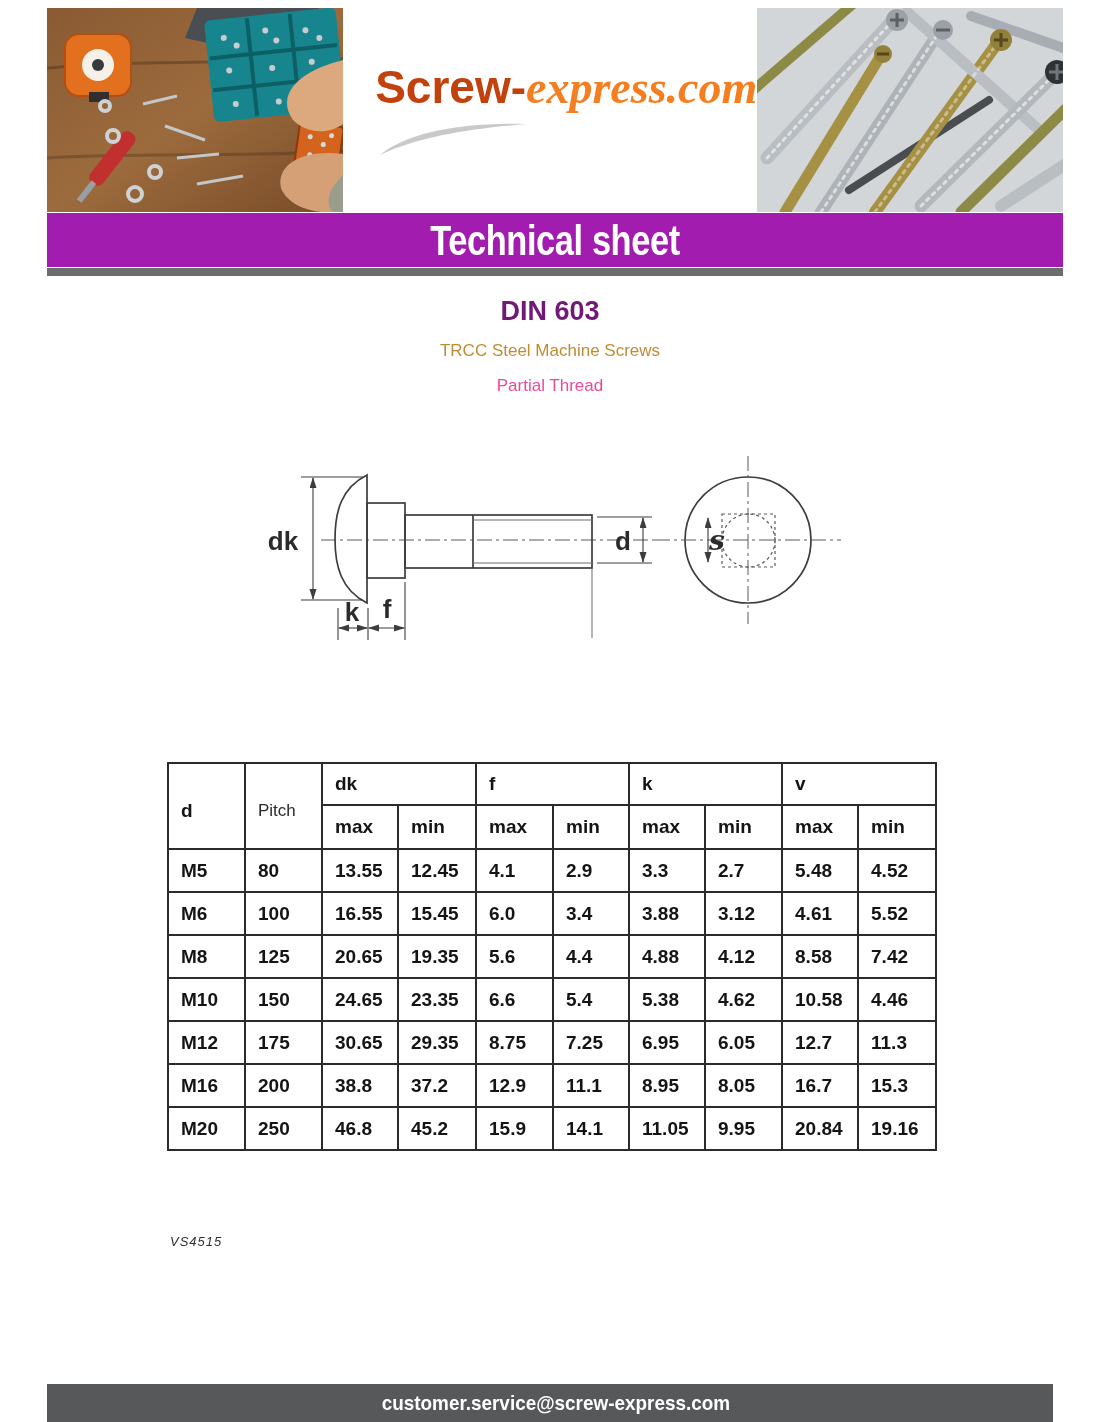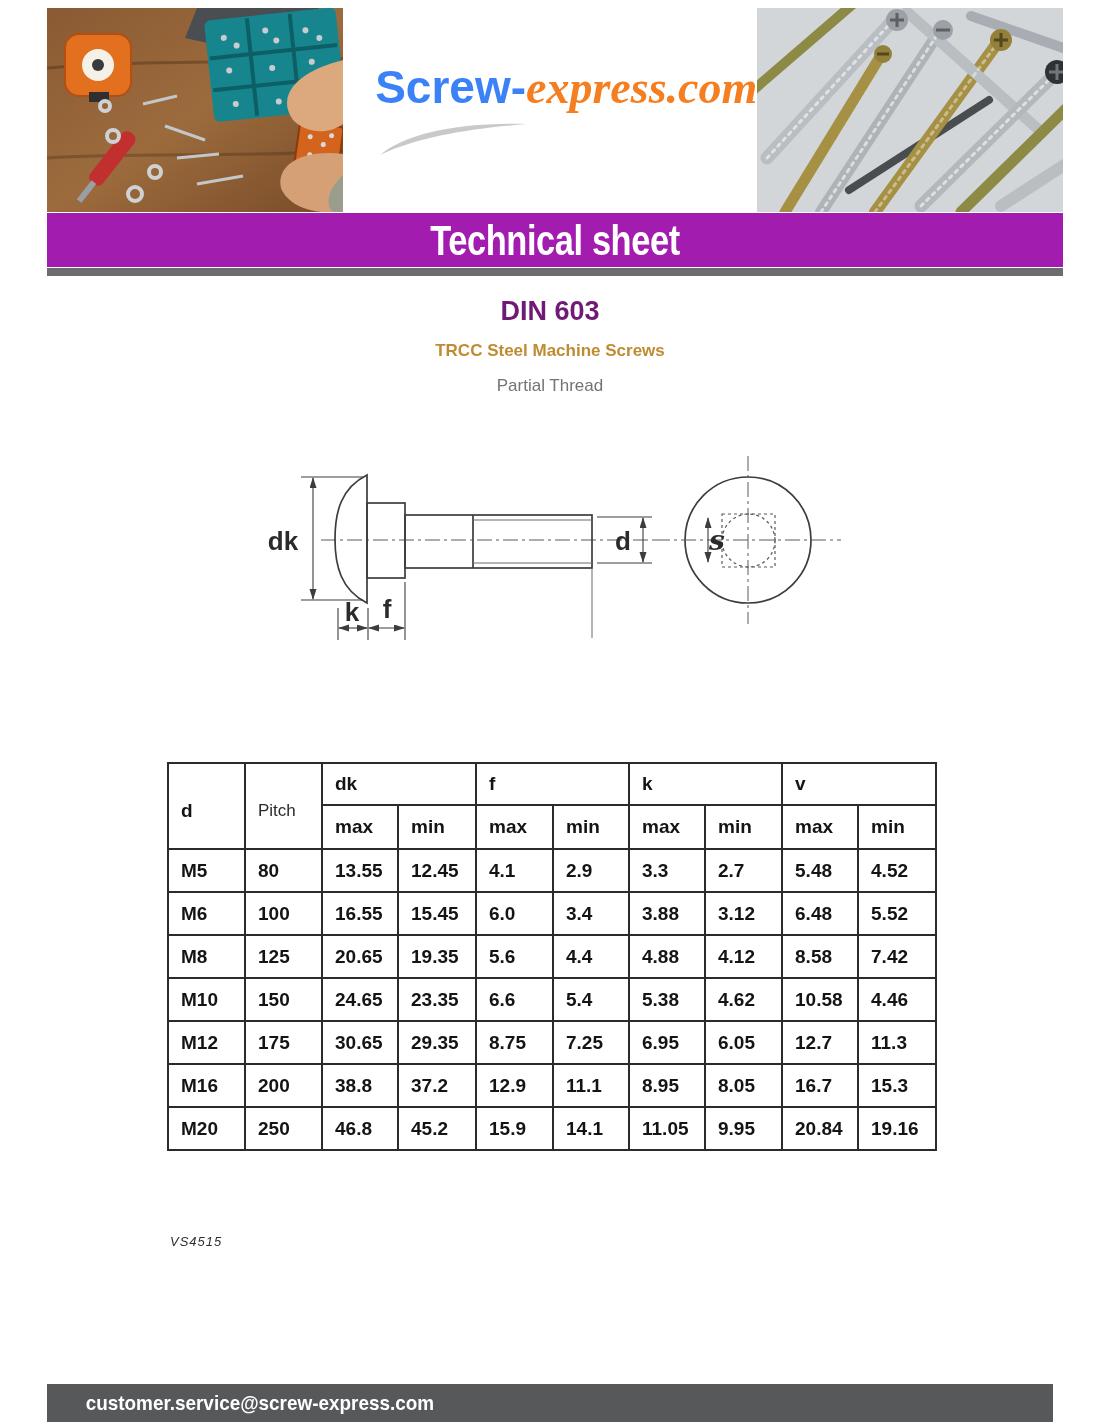--- a/index.html
+++ b/index.html
@@ -6,36 +6,36 @@
   .page{position:relative;width:1100px;height:1422px;background:#ffffff;overflow:hidden;
         font-family:"Liberation Sans",sans-serif;color:#1c1c1c;}
 
   
   .header{position:absolute;left:47px;top:8px;width:1016px;height:204px;display:flex;}
   .photo{height:204px;overflow:hidden;}
   .photo-left{width:308px;}
   .photo-right{width:318px;}
   .logo-area{flex:1;background:#fff;display:flex;flex-direction:column;justify-content:center;align-items:center;}
   .logo-line{font-size:46px;font-weight:700;white-space:nowrap;line-height:1;}
-  .logo-gray{color:#3b82f6;margin-left:32px;}
+  .logo-gray{color:#c2410c;margin-left:32px;}
   .logo-orange{color:#F57E20;font-style:italic;font-family:Liberation Serif, serif;}
   .swoosh{align-self:flex-start;margin-left:36px;margin-top:10px;}
 
   
   .orange-band{position:absolute;left:47px;top:213px;width:1016px;height:54px;background:#a21caf;
                display:flex;align-items:center;justify-content:center;}
   .band-title{display:inline-block;color:#fff;font-weight:700;font-size:43px;letter-spacing:-0.5px;
               transform:scaleX(0.8);transform-origin:center;white-space:nowrap;}
   .gray-bar{position:absolute;left:47px;top:268px;width:1016px;height:8px;background:#6B6D6F;}
 
   
   .title-block{position:absolute;left:0;top:296px;width:1100px;text-align:center;}
   .din-title{font-size:27px;font-weight:700;color:#701a75;}
-  .sub-title{font-size:17px;font-weight:700;color:#BF8C33;margin-top:14px;}
-  .sub-title2{font-size:17px;font-weight:500;color:#737373;margin-top:15px;}
+  .sub-title{font-size:17px;font-weight:400;color:#BF8C33;margin-top:14px;}
+  .sub-title2{font-size:17px;font-weight:500;color:#ec4899;margin-top:15px;}
 
   
   .diagram{position:absolute;left:255px;top:432px;}
   .diagram .obj{stroke:#3d3d3d;stroke-width:1.7;fill:none;}
   .diagram .thin{stroke:#6a6a6a;stroke-width:1;fill:none;}
   .diagram .dim{stroke:#3d3d3d;stroke-width:1.1;fill:none;}
   .diagram .cl{stroke:#5a5a5a;stroke-width:1;fill:none;stroke-dasharray:15 4 3 4;}
   .diagram .dot{stroke:#5a5a5a;stroke-width:1.2;fill:none;stroke-dasharray:3 3;}
   .diagram text{fill:#2b2b2b;font-family:"Liberation Sans",sans-serif;font-weight:700;font-size:26px;}
   .diagram text.slabel{font-family:"DejaVu Serif",serif;font-style:italic;font-size:28px;}
@@ -48,21 +48,21 @@
   table.spec tr.gh th{height:40px;vertical-align:middle;}
   table.spec th.merged{vertical-align:top;padding-top:10px;}
   table.spec th.pitch-h{font-size:17px;font-weight:400;color:#2a2a2a;}
   table.spec tr.sh th{height:42px;}
   table.spec td{height:41px;}
 
   
   .reference{position:absolute;left:170px;top:1234px;font-size:13px;font-style:italic;
              color:#2f2f2f;letter-spacing:1px;}
   .footer{position:absolute;left:47px;top:1384px;width:1006px;height:38px;background:#57585A;
-          box-sizing:border-box;display:flex;align-items:center;justify-content:flex-start;padding-right:62px;}
+          box-sizing:border-box;display:flex;align-items:center;justify-content:center;padding-right:62px;padding-left:36px;}
   .footer-text{display:inline-block;color:#fff;font-weight:700;font-size:21px;
                transform:scaleX(0.9);transform-origin:right center;white-space:nowrap;}
 </style>
 </head>
 <body>
 
 <div class="page">
 
   <div class="header">
 
@@ -283,21 +283,21 @@
         </tr>
         <tr>
           <td>M6</td>
           <td>100</td>
           <td>16.55</td>
           <td>15.45</td>
           <td>6.0</td>
           <td>3.4</td>
           <td>3.88</td>
           <td>3.12</td>
-          <td>6.48</td>
+          <td>4.61</td>
           <td>5.52</td>
         </tr>
         <tr>
           <td>M8</td>
           <td>125</td>
           <td>20.65</td>
           <td>19.35</td>
           <td>5.6</td>
           <td>4.4</td>
           <td>4.88</td>

